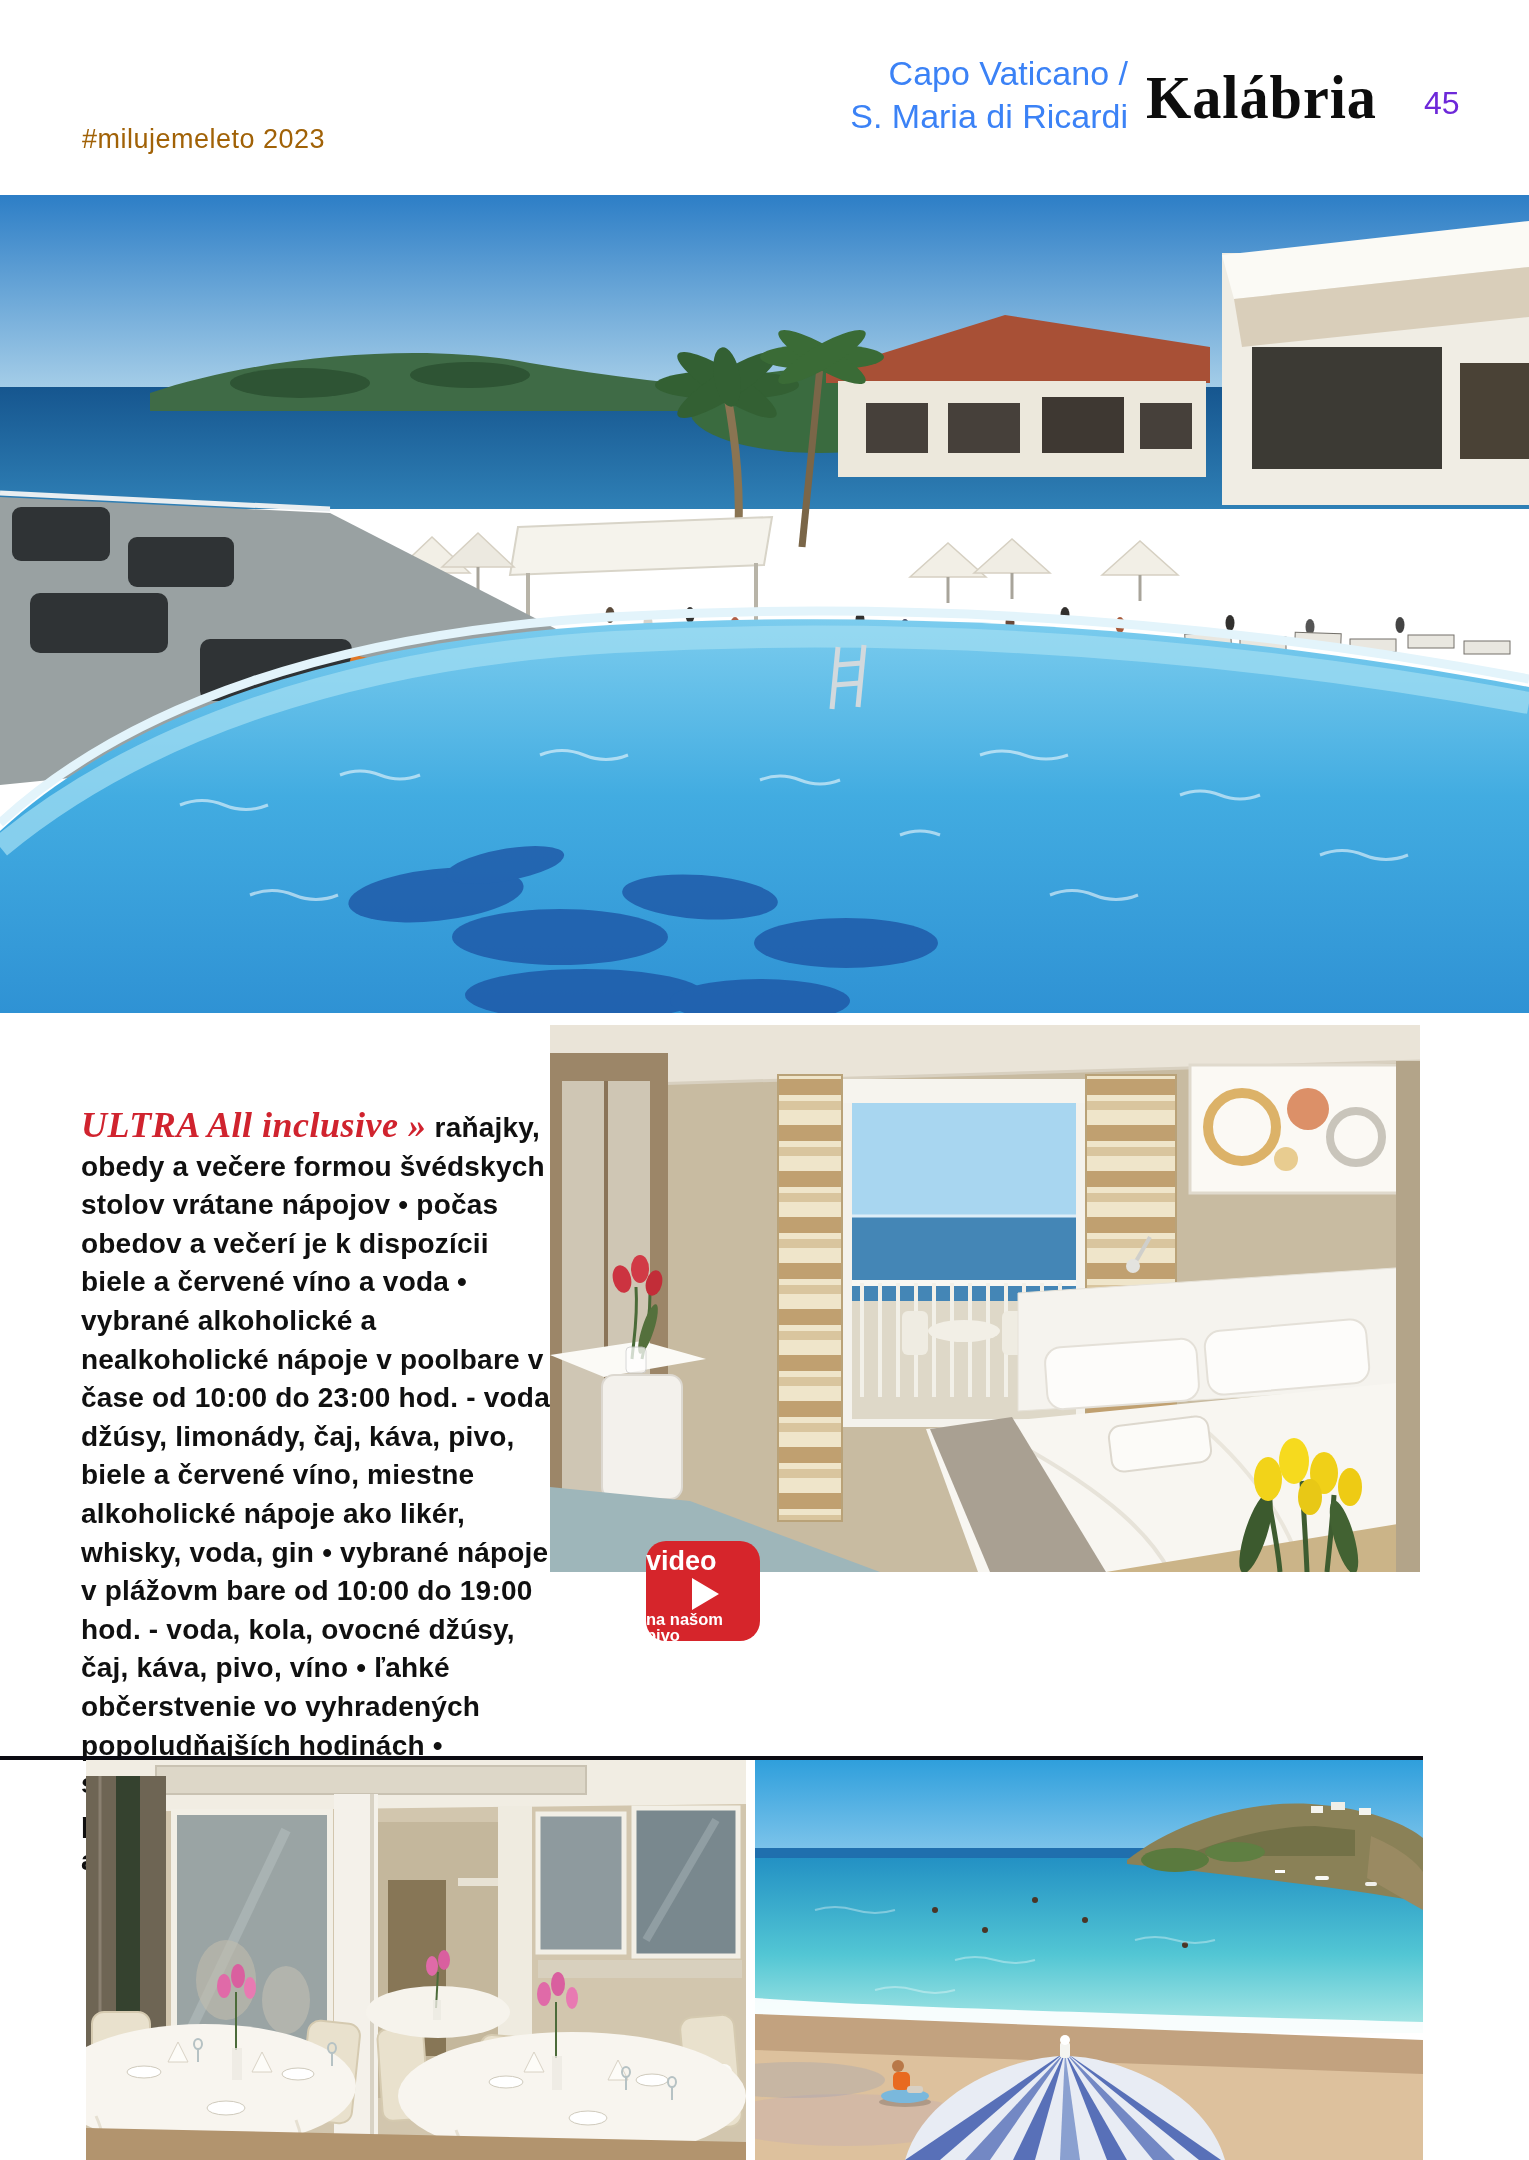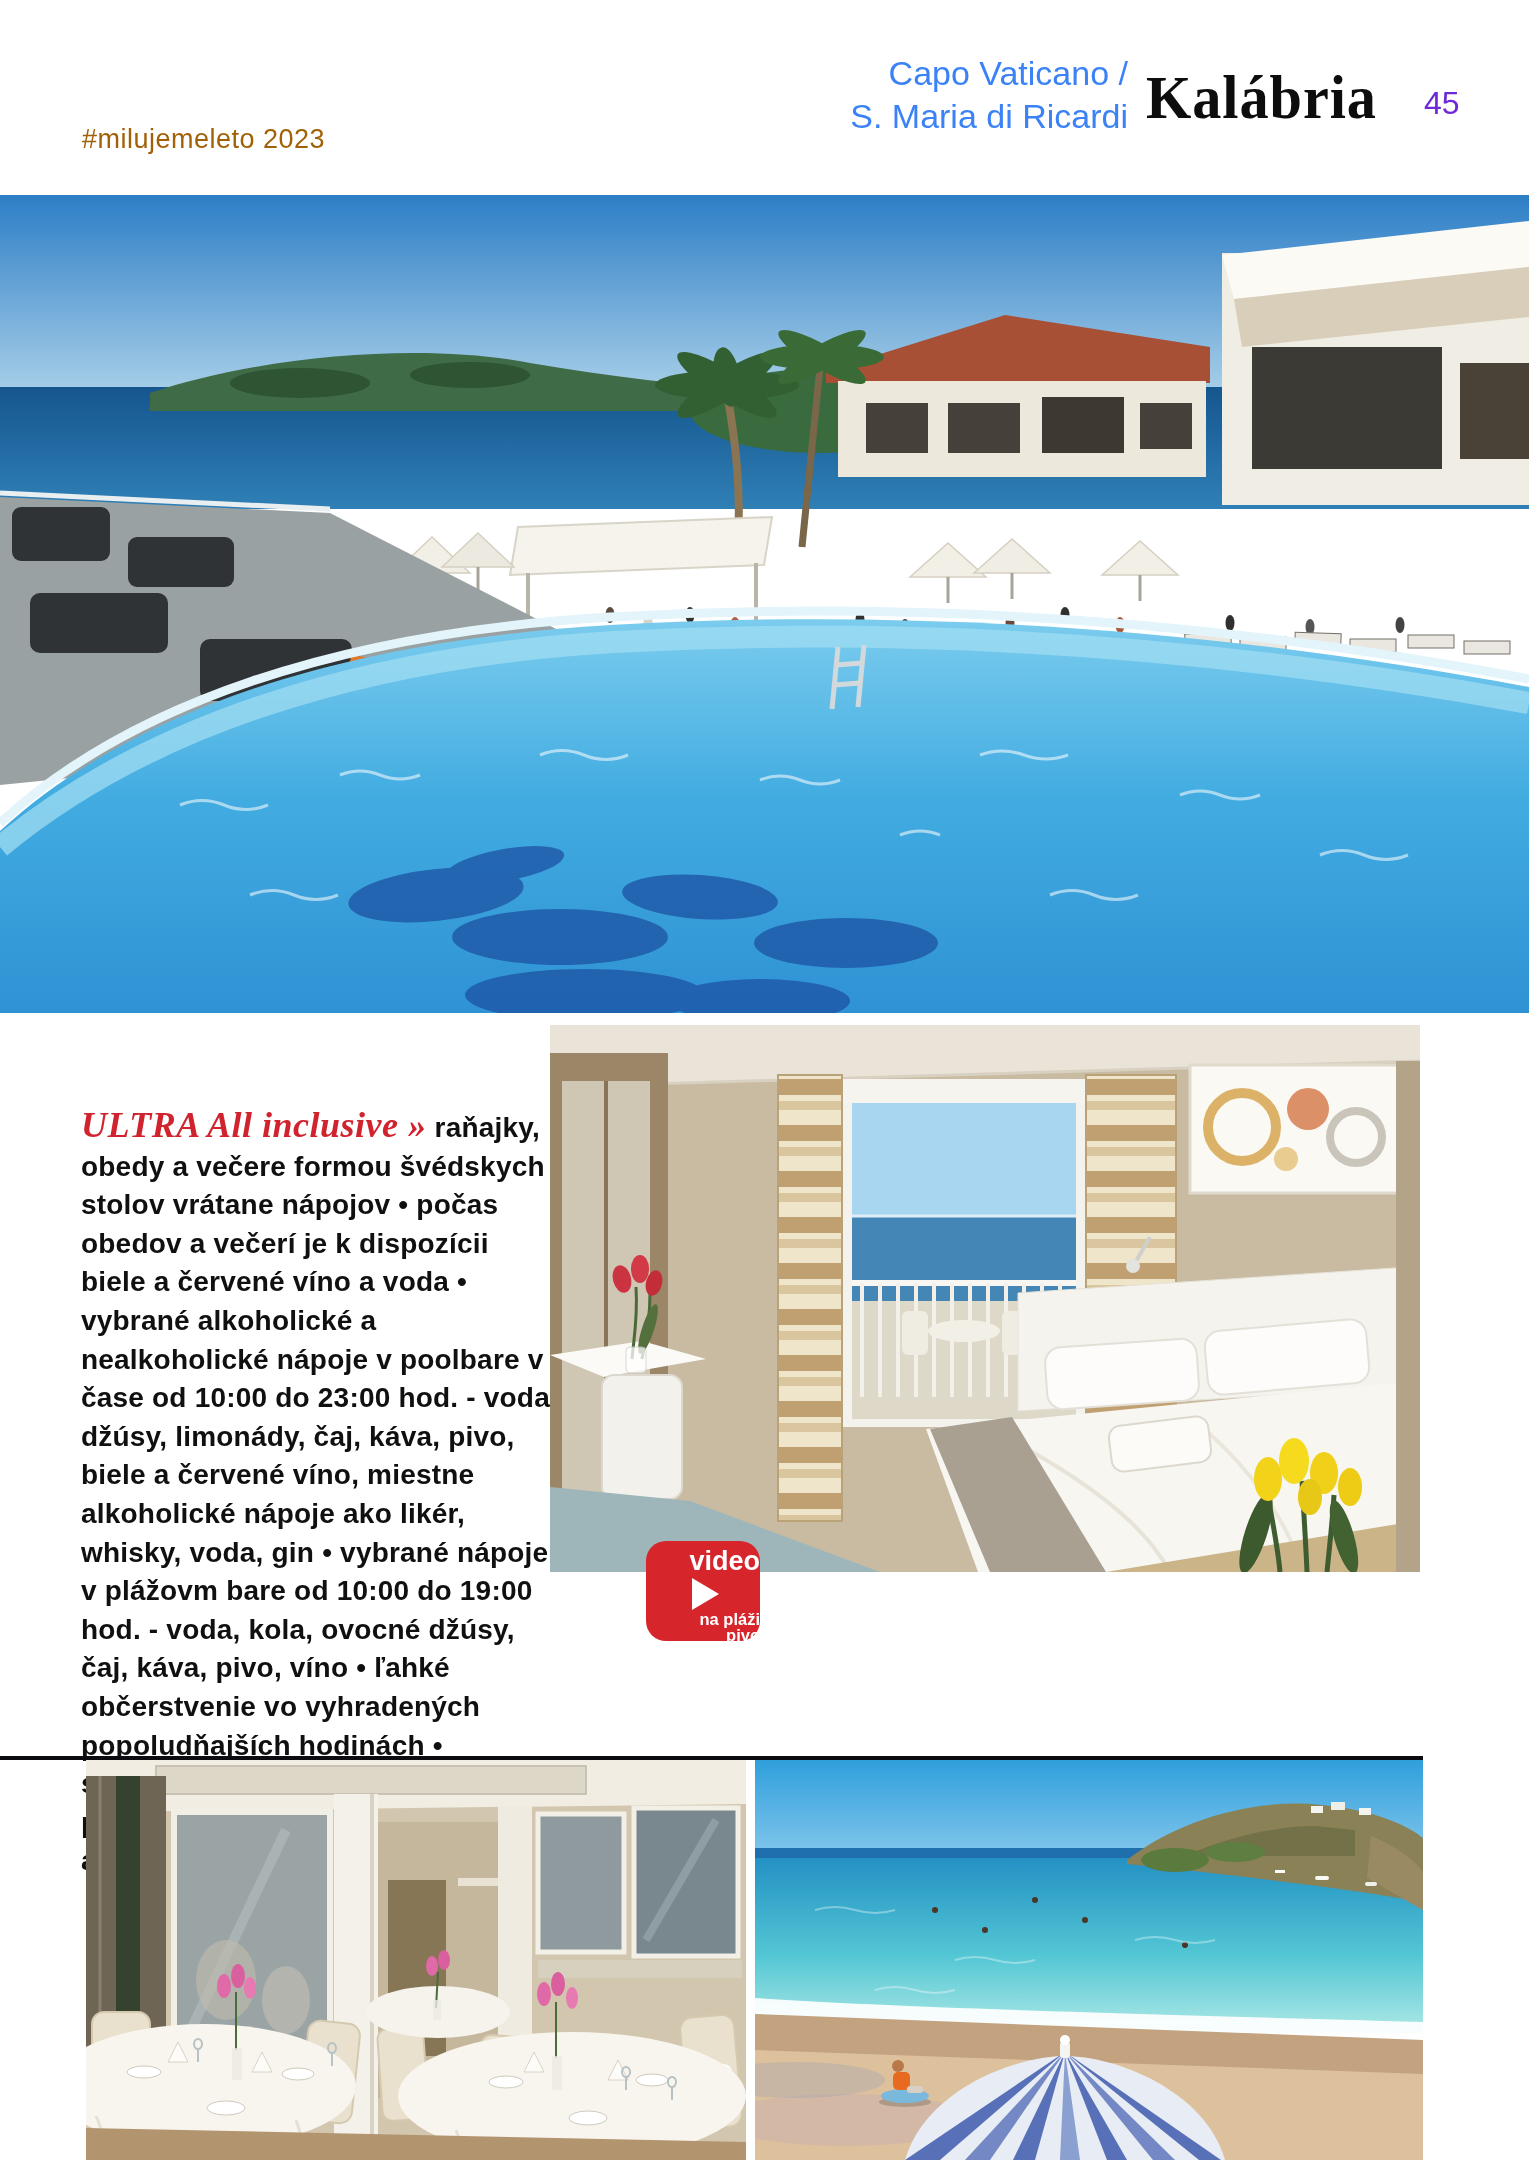--- a/index.html
+++ b/index.html
@@ -29,21 +29,21 @@
   .ph-rest{left:86px;top:1760px;width:660px;height:400px;}
   .ph-beach{left:755px;top:1760px;width:668px;height:400px;}
 
   
   .article{position:absolute;left:81px;top:1078px;width:478px;
            font-size:28px;font-weight:bold;line-height:38.6px;color:#101010;letter-spacing:.2px;}
   .lead{font-family:"Liberation Serif",serif;font-style:italic;font-weight:bold;font-size:36px;letter-spacing:.5px;}
 
   
   .badge{position:absolute;left:646px;top:1541px;width:114px;height:100px;border-radius:20px;
-         background:#d6252b;color:#fff;text-align:right;z-index:5;cursor:pointer;}
+         background:#d6252b;color:#fff;text-align:left;z-index:5;cursor:pointer;}
   .badge-top{font-size:27px;font-weight:bold;line-height:1;padding-top:7px;}
   .play{width:0;height:0;border-left:27px solid #fff;border-top:16px solid transparent;
         border-bottom:16px solid transparent;margin:3px auto 0 46px;}
   .badge-small{font-size:16.5px;font-weight:bold;line-height:16px;margin-top:1px;}
 
   
   .rule{position:absolute;left:0;top:1756px;width:1423px;height:4px;background:#0b0b12;}
 </style>
 </head>
 <body>
@@ -313,21 +313,21 @@
         <ellipse cx="800" cy="462" rx="12" ry="19" fill="#eecb14"></ellipse>
         <ellipse cx="760" cy="472" rx="12" ry="18" fill="#e8c816"></ellipse>
       </g>
     </svg>
   </figure>
 
   <div class="badge" style="background: rgb(214, 37, 43);">
     <div class="badge-top">video</div>
     <div class="play"></div>
     <div class="badge-small">
-      <div>na pláži</div>
+      <div>na našom</div>
       <div>pivo</div>
     </div>
   </div>
 
   <div class="rule"></div>
 
   <figure class="ph-rest" aria-label="hotel restaurant interior with set round tables and tulips">
     <svg viewBox="0 0 660 400" preserveAspectRatio="none">
       <rect width="660" height="400" fill="#d2c6ae"></rect>
       <polygon points="0,0 660,0 660,44 0,52" fill="#f1ede3"></polygon>

